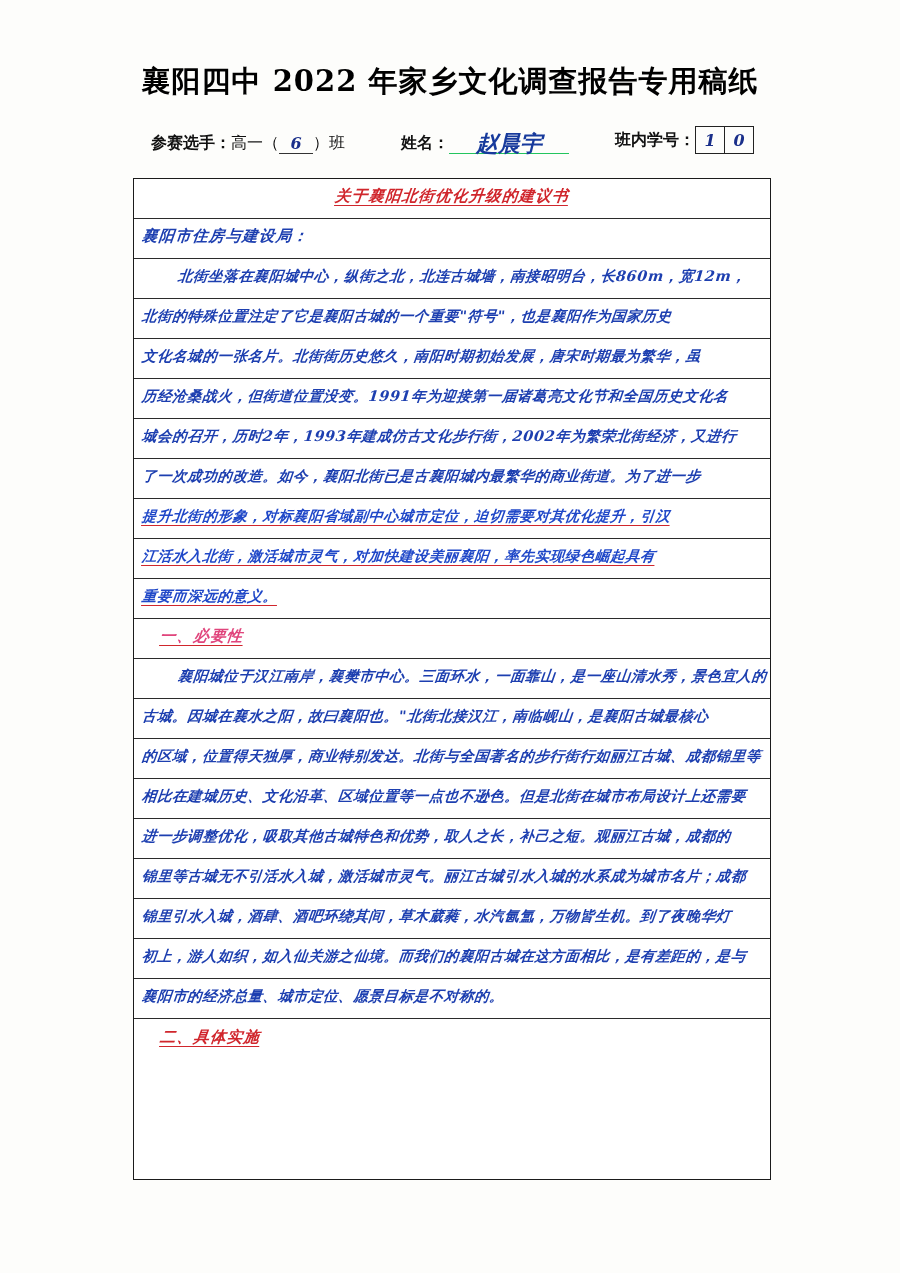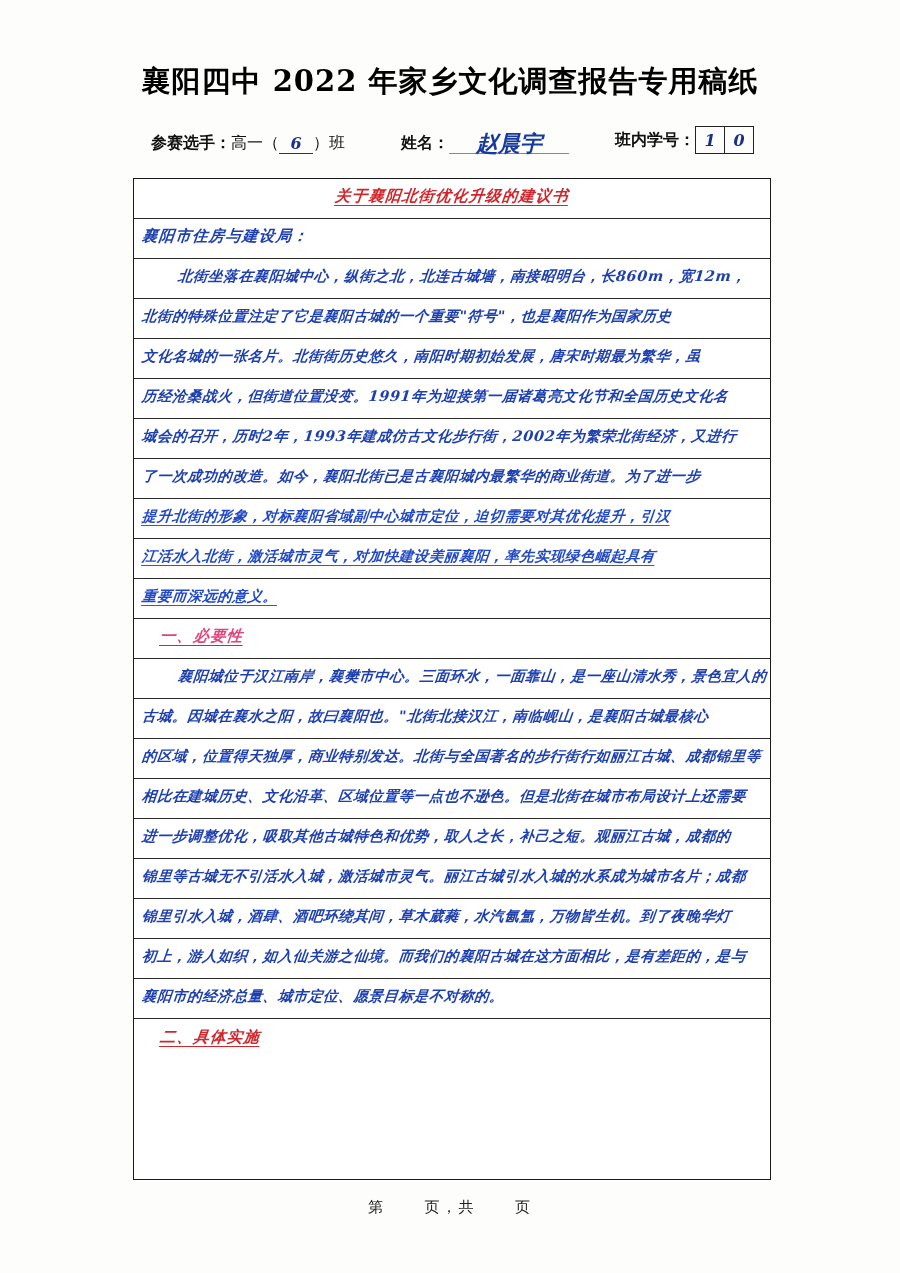--- a/index.html
+++ b/index.html
@@ -275,21 +275,14 @@
     <div class="line">
       <span class="txt c-blue small">襄阳市的经济总量、城市定位、愿景目标是不对称的。</span>
     </div>
 
     <div class="line indent-2">
       <span class="txt c-red underline-red">二、具体实施</span>
     </div>
 
   </div>
 
-  <div class="footer">
-    <span>第</span>
-    <span class="blank"></span>
-    <span>页，共</span>
-    <span class="blank"></span>
-    <span>页</span>
-  </div>
 
 </div>
 
 </body></html>

